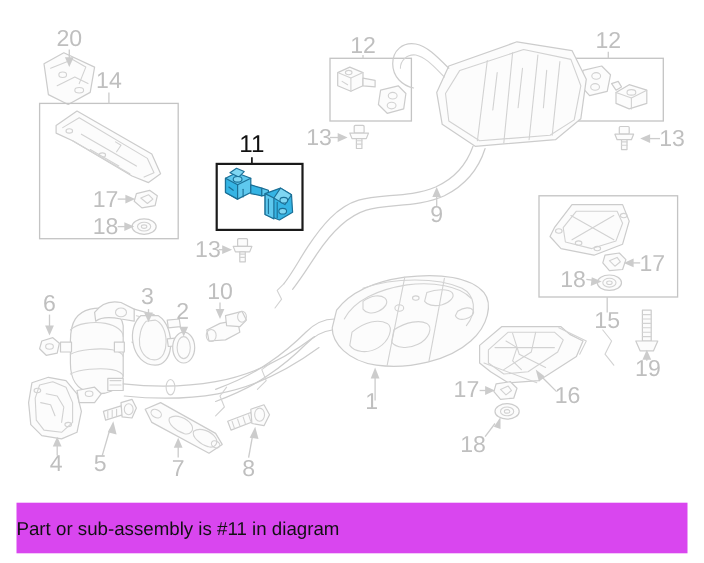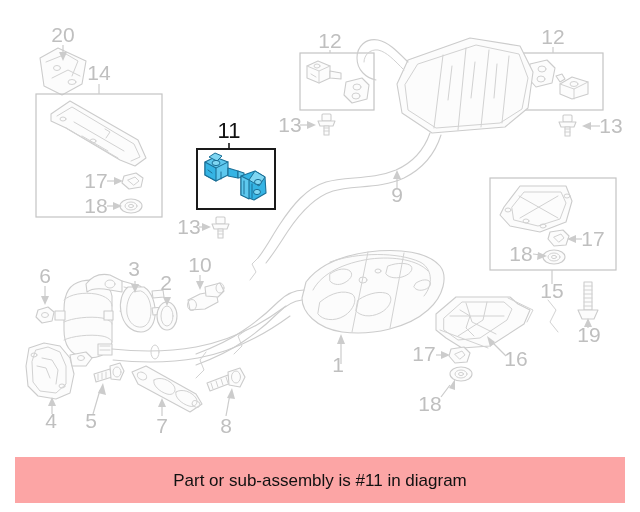--- a/index.html
+++ b/index.html
@@ -84,24 +84,24 @@
   .hl-fill-b { fill: #35b4e4; stroke: #1b6f96; stroke-width: 1.1; stroke-linejoin: round; }
   .hl-fill-c { fill: #7fd6f2; stroke: #1b6f96; stroke-width: 1; stroke-linejoin: round; }
   .hl-line   { fill: none; stroke: #1b6f96; stroke-width: 1; stroke-linecap: round; }
 
   #notice-banner {
     position: absolute;
     left: 15px;
     top: 457px;
     width: 610px;
     height: 46px;
-    background: #fca5a5;
+    background: #d946ef;
     display: flex;
     flex-direction: column;
-    align-items: center;
+    align-items: flex-start;
     justify-content: center;
     box-sizing: border-box;
   }
   #notice-banner .notice-line {
     font-family: "Liberation Sans", sans-serif;
     font-size: 17px;
     color: #111111;
     line-height: 21px;
     white-space: nowrap;
   }

